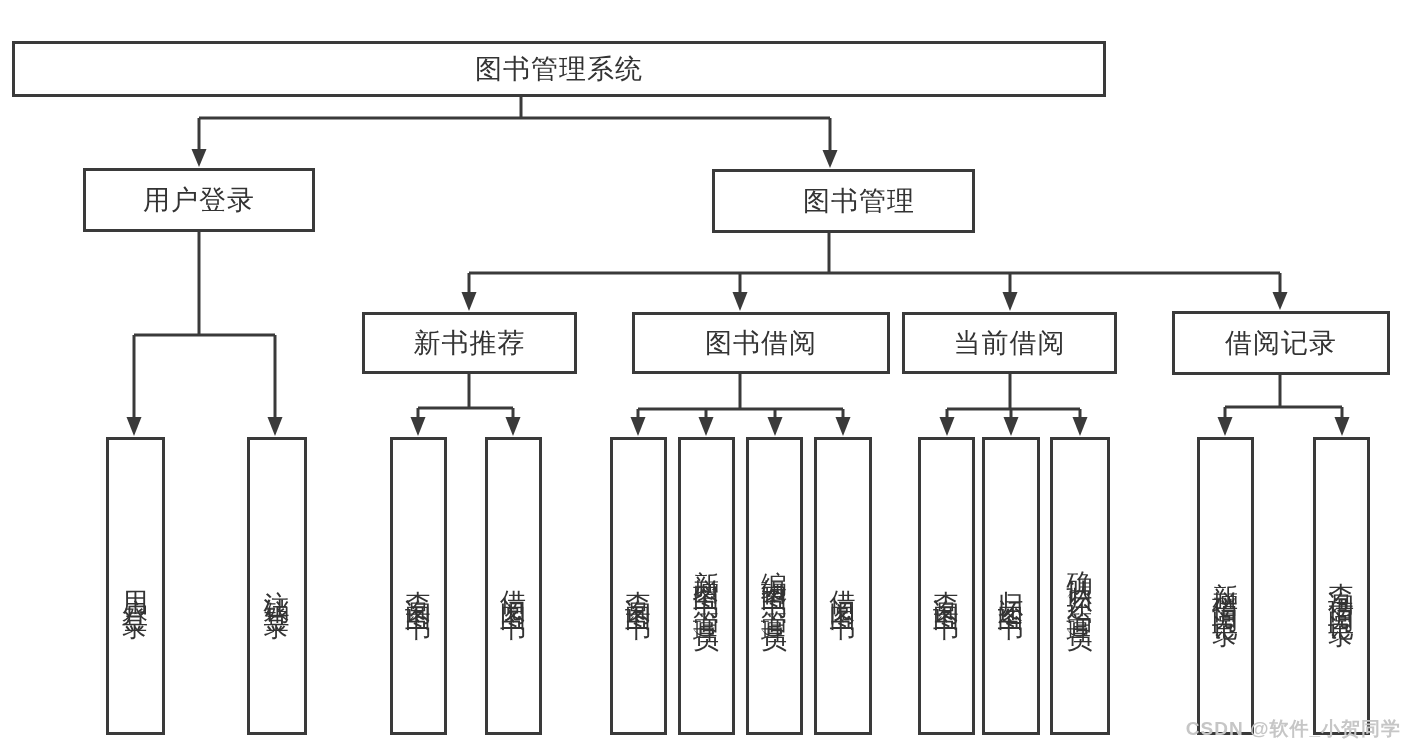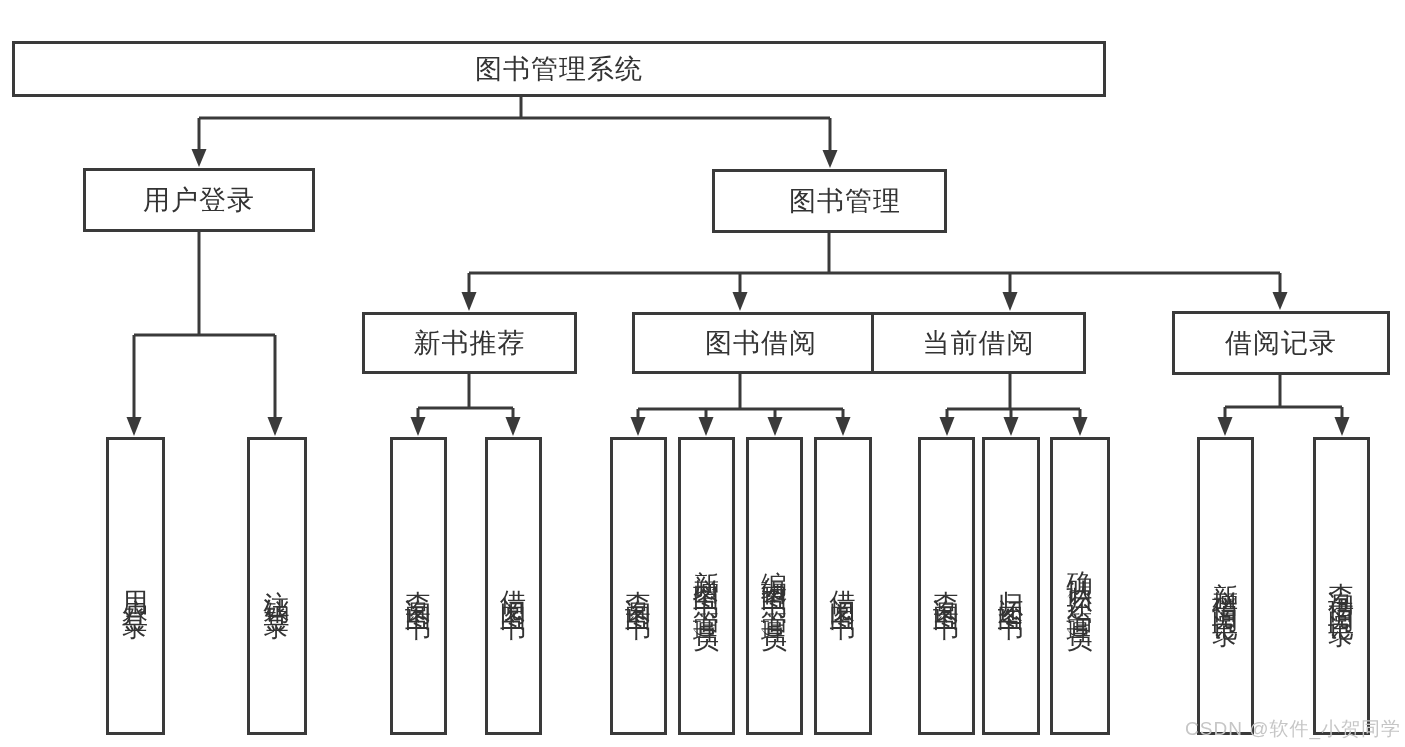--- a/index.html
+++ b/index.html
@@ -39,20 +39,21 @@
     color:#333;
     line-height:1;
   }
   #watermark{
     position:absolute;
     right:4px;bottom:5px;
     font-size:19px;
     color:#c6c6c6;
     letter-spacing:1px;
     z-index:10;
+    font-weight:bold;
   }
 </style>
 </head>
 <body>
 
 <div id="canvas">
 
   <svg id="wires" width="1405" height="747" viewBox="0 0 1405 747" stroke="#3a3a3a" stroke-width="3" fill="none">
 
     <g>
@@ -129,31 +130,31 @@
     </g>
   </svg>
 
   <div class="node" style="left:12px;top:13px;width:1094px;height:56px;margin-top:28px;">
     <span>图书管理系统</span>
   </div>
 
   <div class="node" style="left:83px;top:168px;width:232px;height:64px;">
     <span>用户登录</span>
   </div>
-  <div class="node" style="left:712px;top:169px;width:235px;height:64px;padding-left:31px;">
+  <div class="node" style="left:712px;top:169px;width:263px;height:64px;padding-left:31px;">
     <span>图书管理</span>
   </div>
 
   <div class="node" style="left:362px;top:312px;width:215px;height:62px;text-align:center;">
     <span>新书推荐</span>
   </div>
   <div class="node" style="left:632px;top:312px;width:258px;height:62px;">
     <span>图书借阅</span>
   </div>
-  <div class="node" style="left:871px;top:312px;width:215px;height:62px;">
+  <div class="node" style="left:902px;top:312px;width:215px;height:62px;">
     <span>当前借阅</span>
   </div>
   <div class="node" style="left:1172px;top:311px;width:218px;height:64px;">
     <span>借阅记录</span>
   </div>
 
   <div class="leaf" style="left:106px;width:59px;">
     <span>用户登录</span>
   </div>
   <div class="leaf" style="left:247px;width:60px;">

